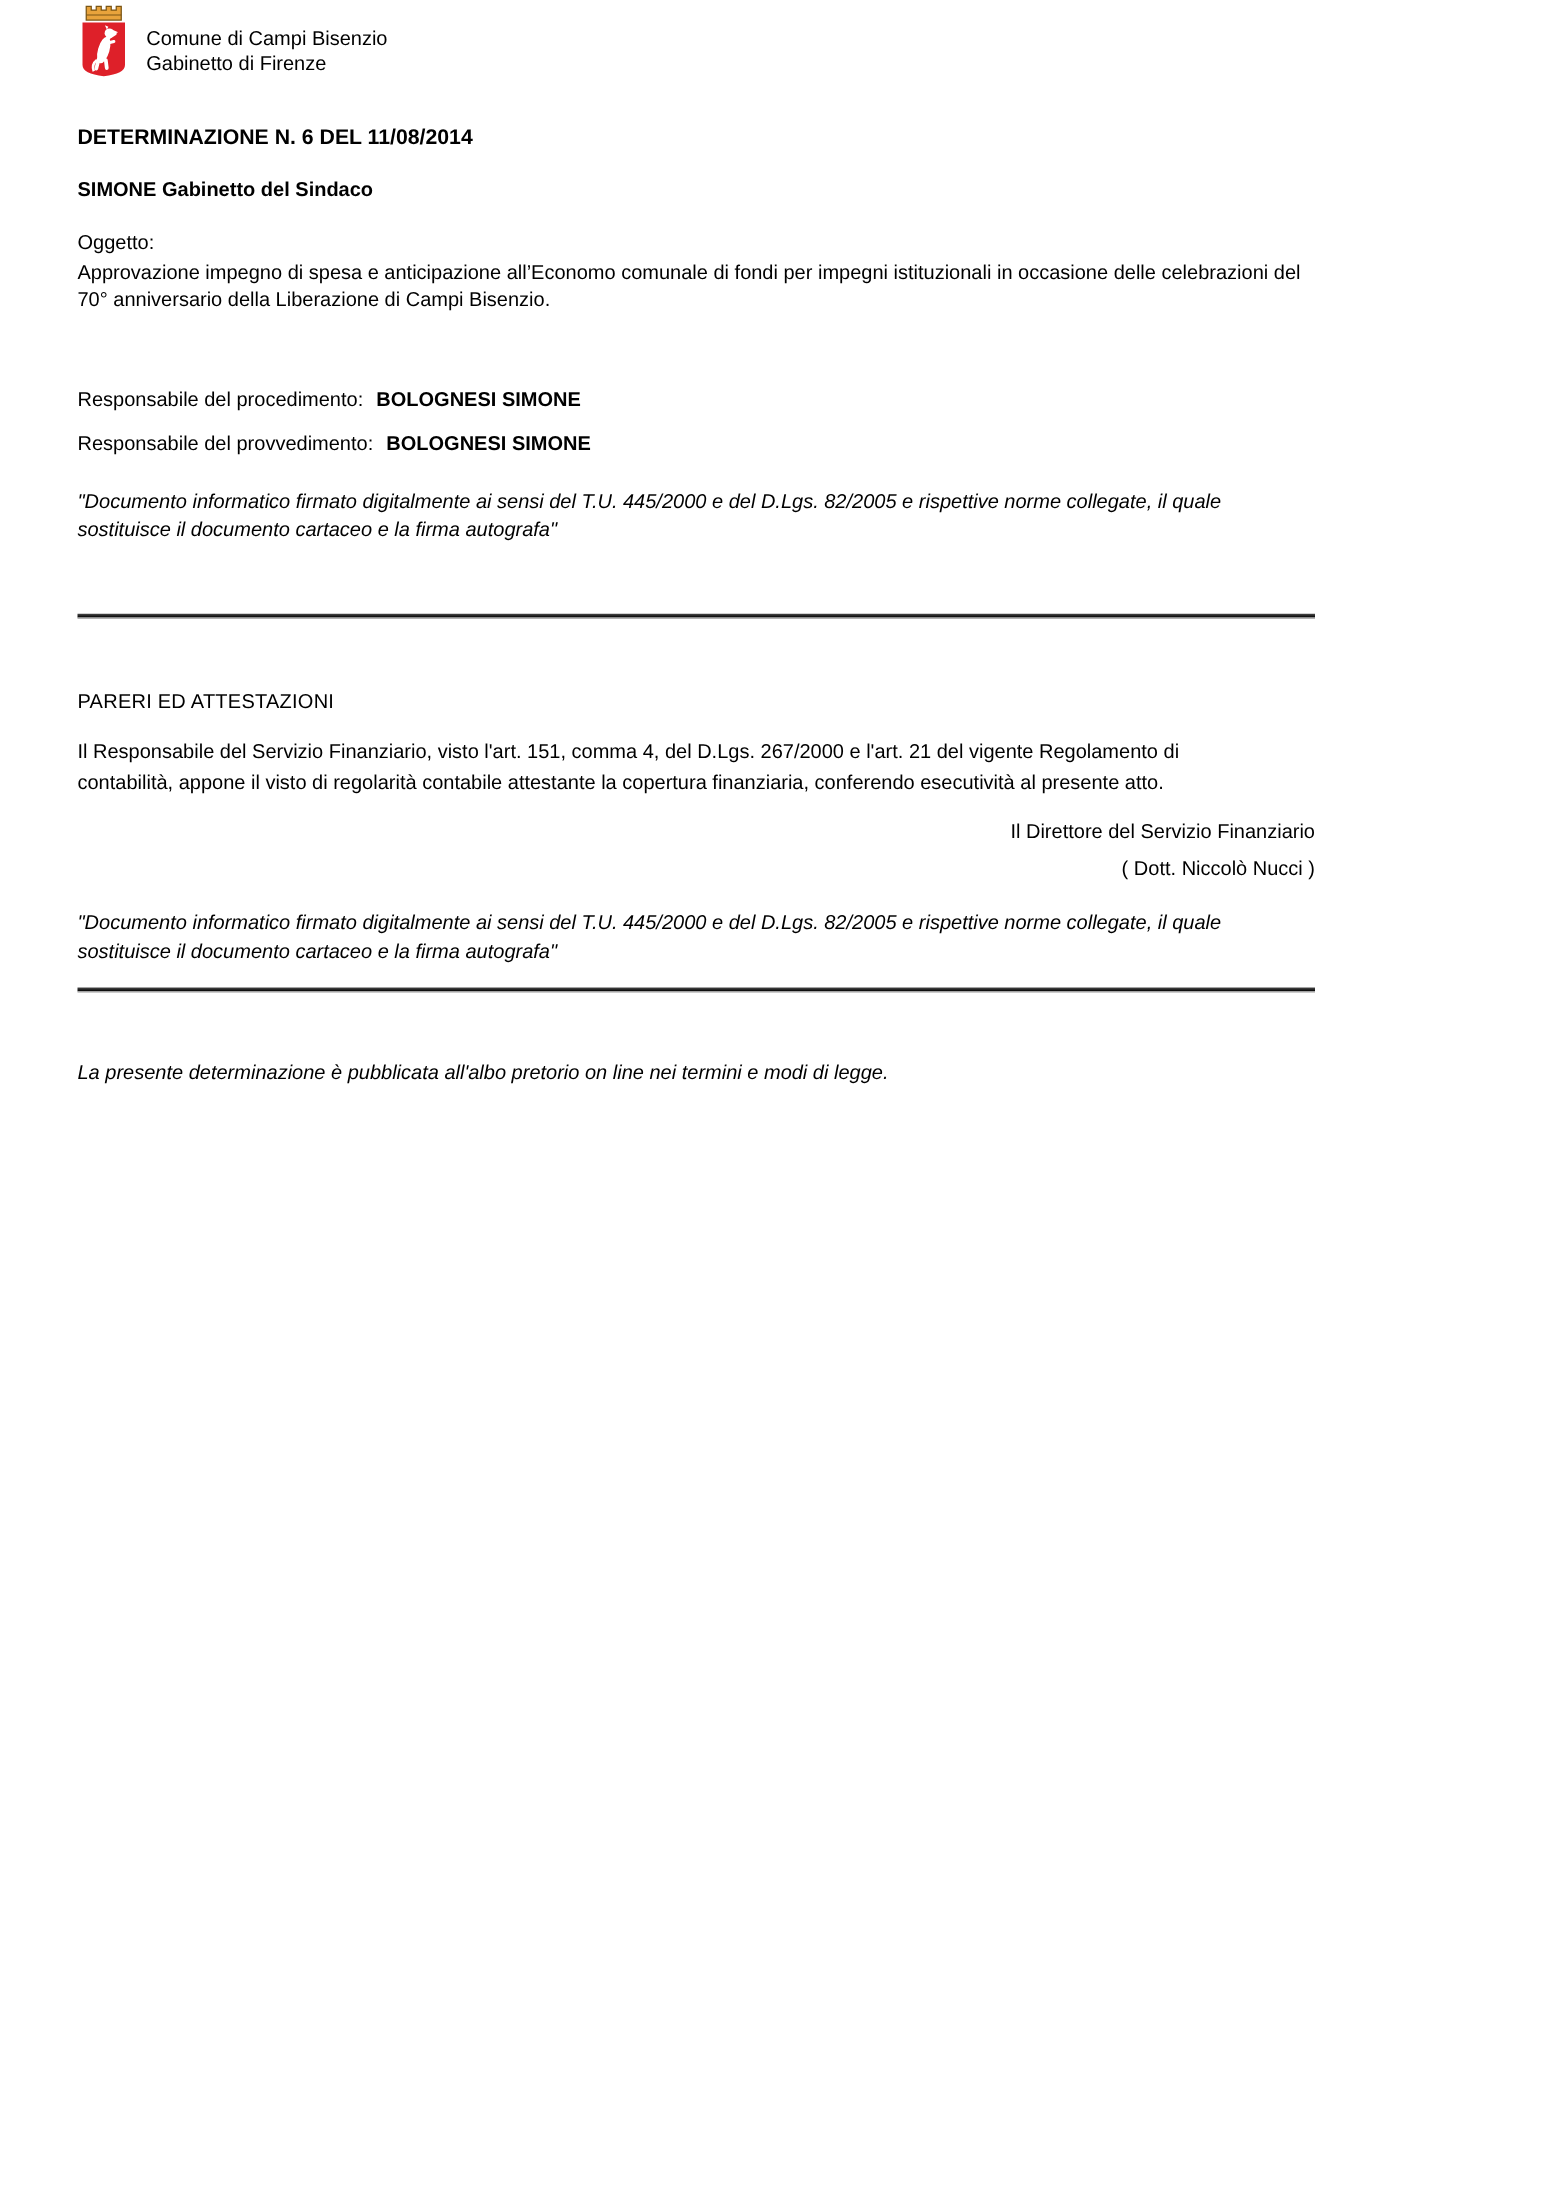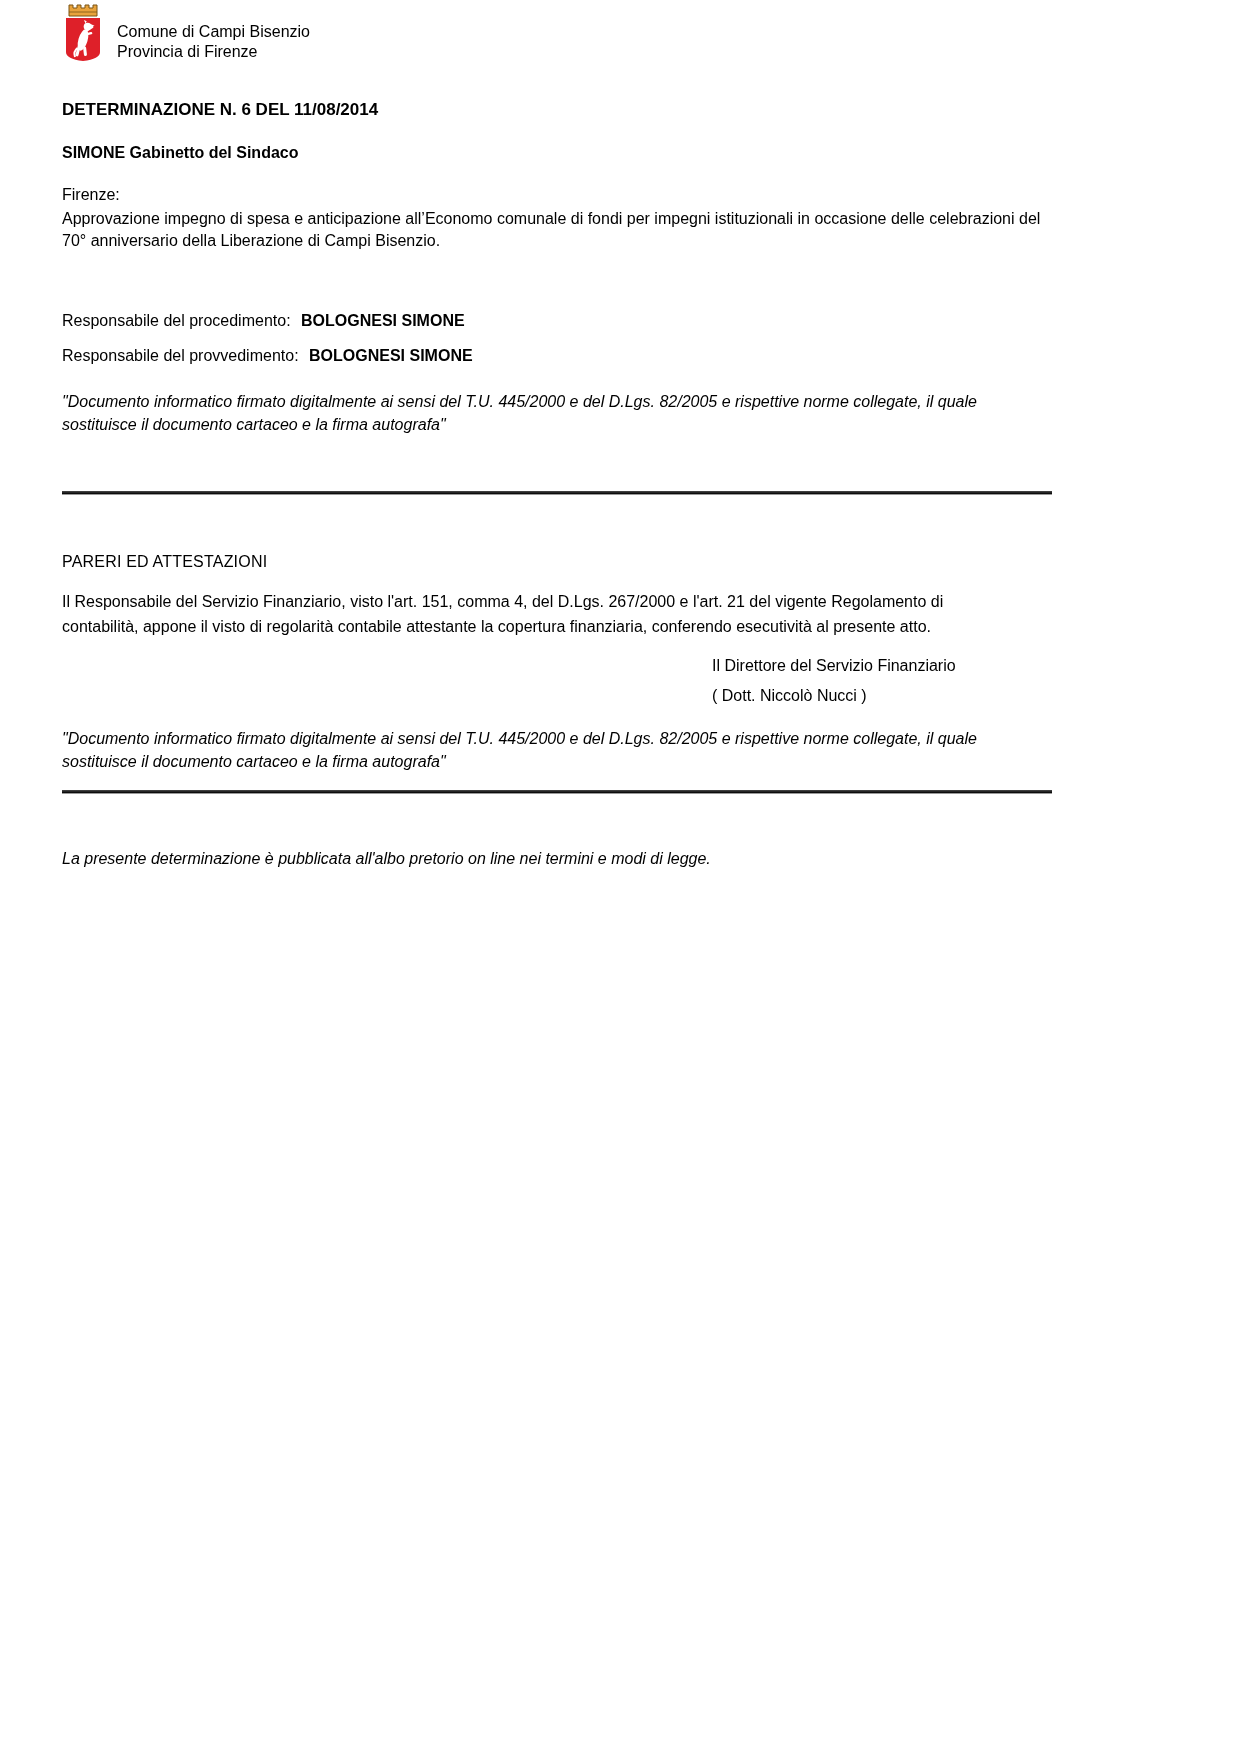--- a/index.html
+++ b/index.html
@@ -84,21 +84,21 @@
     margin: 18px 0 0 0;
     font-size: 16px;
     line-height: 25px;
     width: 935px;
   }
 
   
   .signature-block {
     margin: 18px 0 0 auto;
     width: 340px;
-    text-align: left;
+    text-align: right;
     font-size: 16px;
   }
   .signature-role { line-height: 18px; }
   .signature-name { margin-top: 12px; line-height: 18px; }
 
   .disclaimer.second-copy { margin-top: 22px; }
 
   .publication-note {
     margin: 55px 0 0 0;
     font-size: 16px;
@@ -128,33 +128,33 @@
           <rect x="14.5" y="44" width="3" height="10.5" rx="1.5" transform="rotate(14 16 49)"></rect>
           <rect x="21.5" y="44.5" width="3" height="9.5" rx="1.5" transform="rotate(-7 23 49)"></rect>
           <rect x="24" y="27.5" width="8.5" height="2.6" rx="1.3" transform="rotate(-32 24 28.8)"></rect>
           <rect x="23" y="31.5" width="7.5" height="2.4" rx="1.2" transform="rotate(-14 23 32.7)"></rect>
           <path d="M15.5 46 q-4.5 3.5 -2.5 9" stroke="#fff" stroke-width="2" fill="none"></path>
         </g>
       </svg>
     </div>
     <div class="org-text">
       <div>Comune di Campi Bisenzio</div>
-      <div>Provincia di Firenze</div>
+      <div>Gabinetto di Firenze</div>
     </div>
   </header>
 
   <div class="title-block">
     <div class="doc-title">DETERMINAZIONE N. 6 DEL 11/08/2014</div>
     <div class="doc-sector">SIMONE Gabinetto del Sindaco</div>
   </div>
 
   <div class="content">
 
     <div class="subject">
-      <div class="subject-label">Firenze:</div>
+      <div class="subject-label">Oggetto:</div>
       <p class="subject-text">Approvazione impegno di spesa e anticipazione all’Economo comunale di fondi per impegni istituzionali in occasione delle celebrazioni del 70° anniversario della Liberazione di Campi Bisenzio.</p>
     </div>
 
     <div class="resp-line first">
       <span>Responsabile del procedimento:</span>
       <span class="resp-name">BOLOGNESI SIMONE</span>
     </div>
 
     <div class="resp-line second">
       <span>Responsabile del provvedimento:</span>

